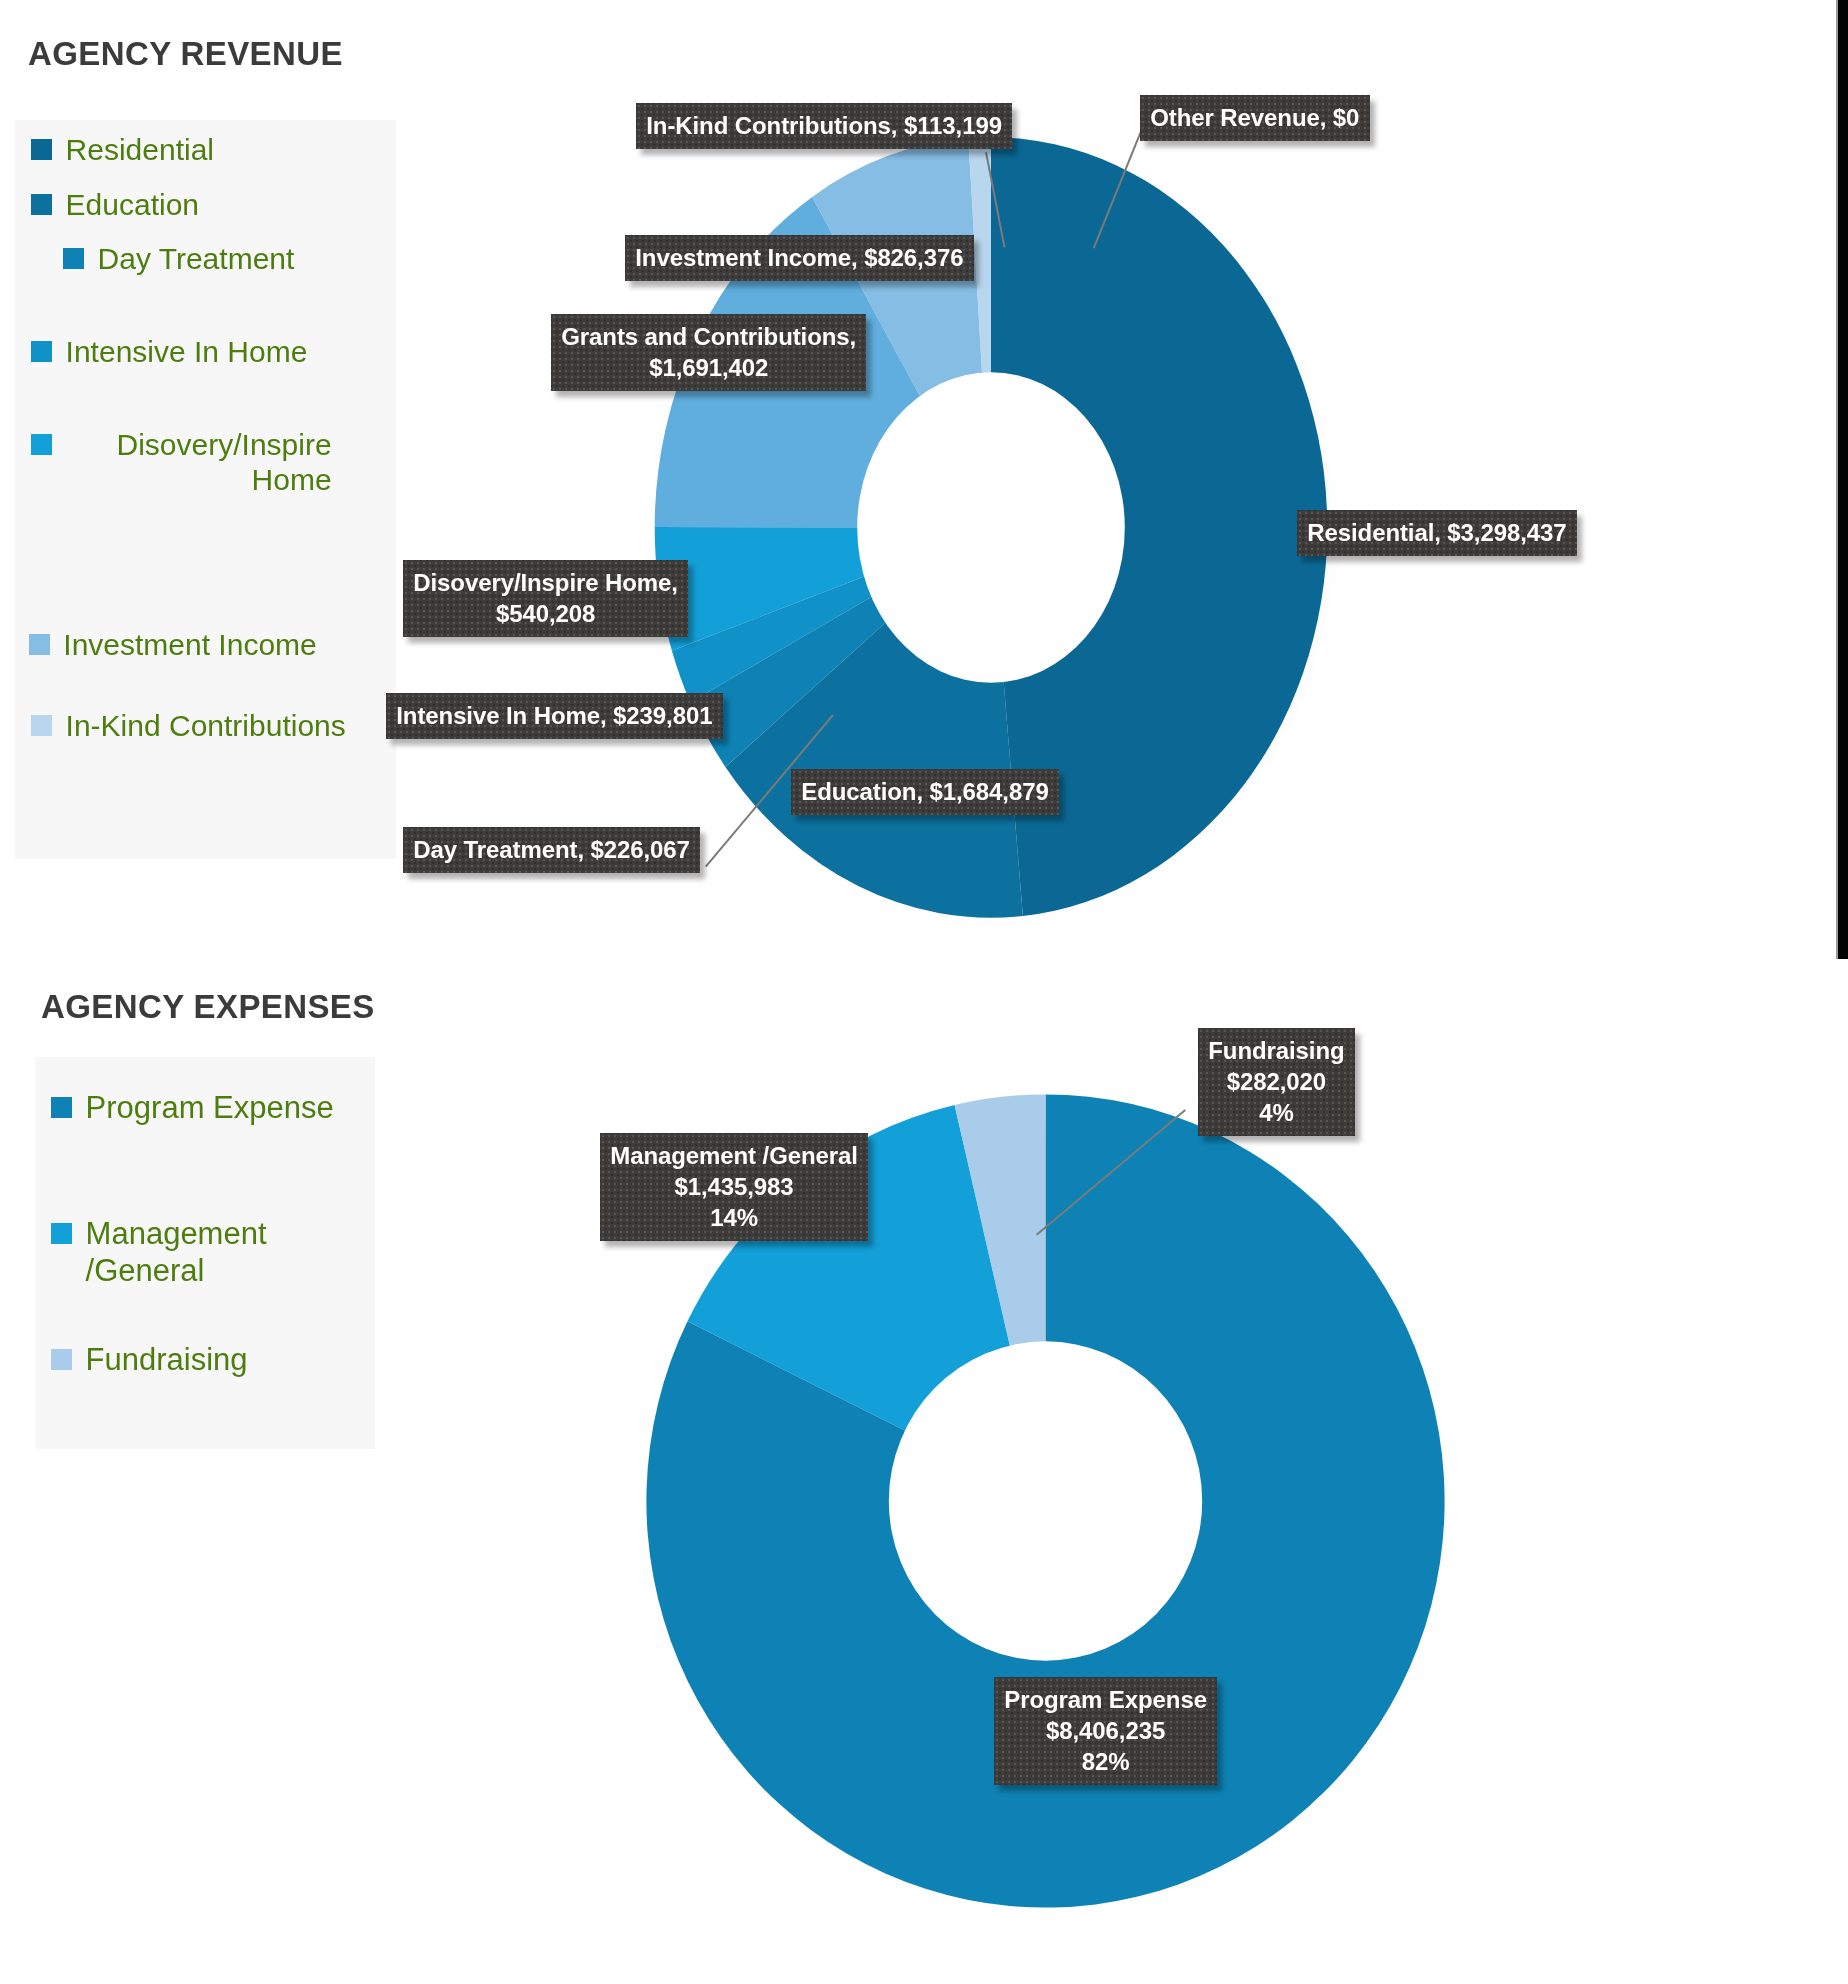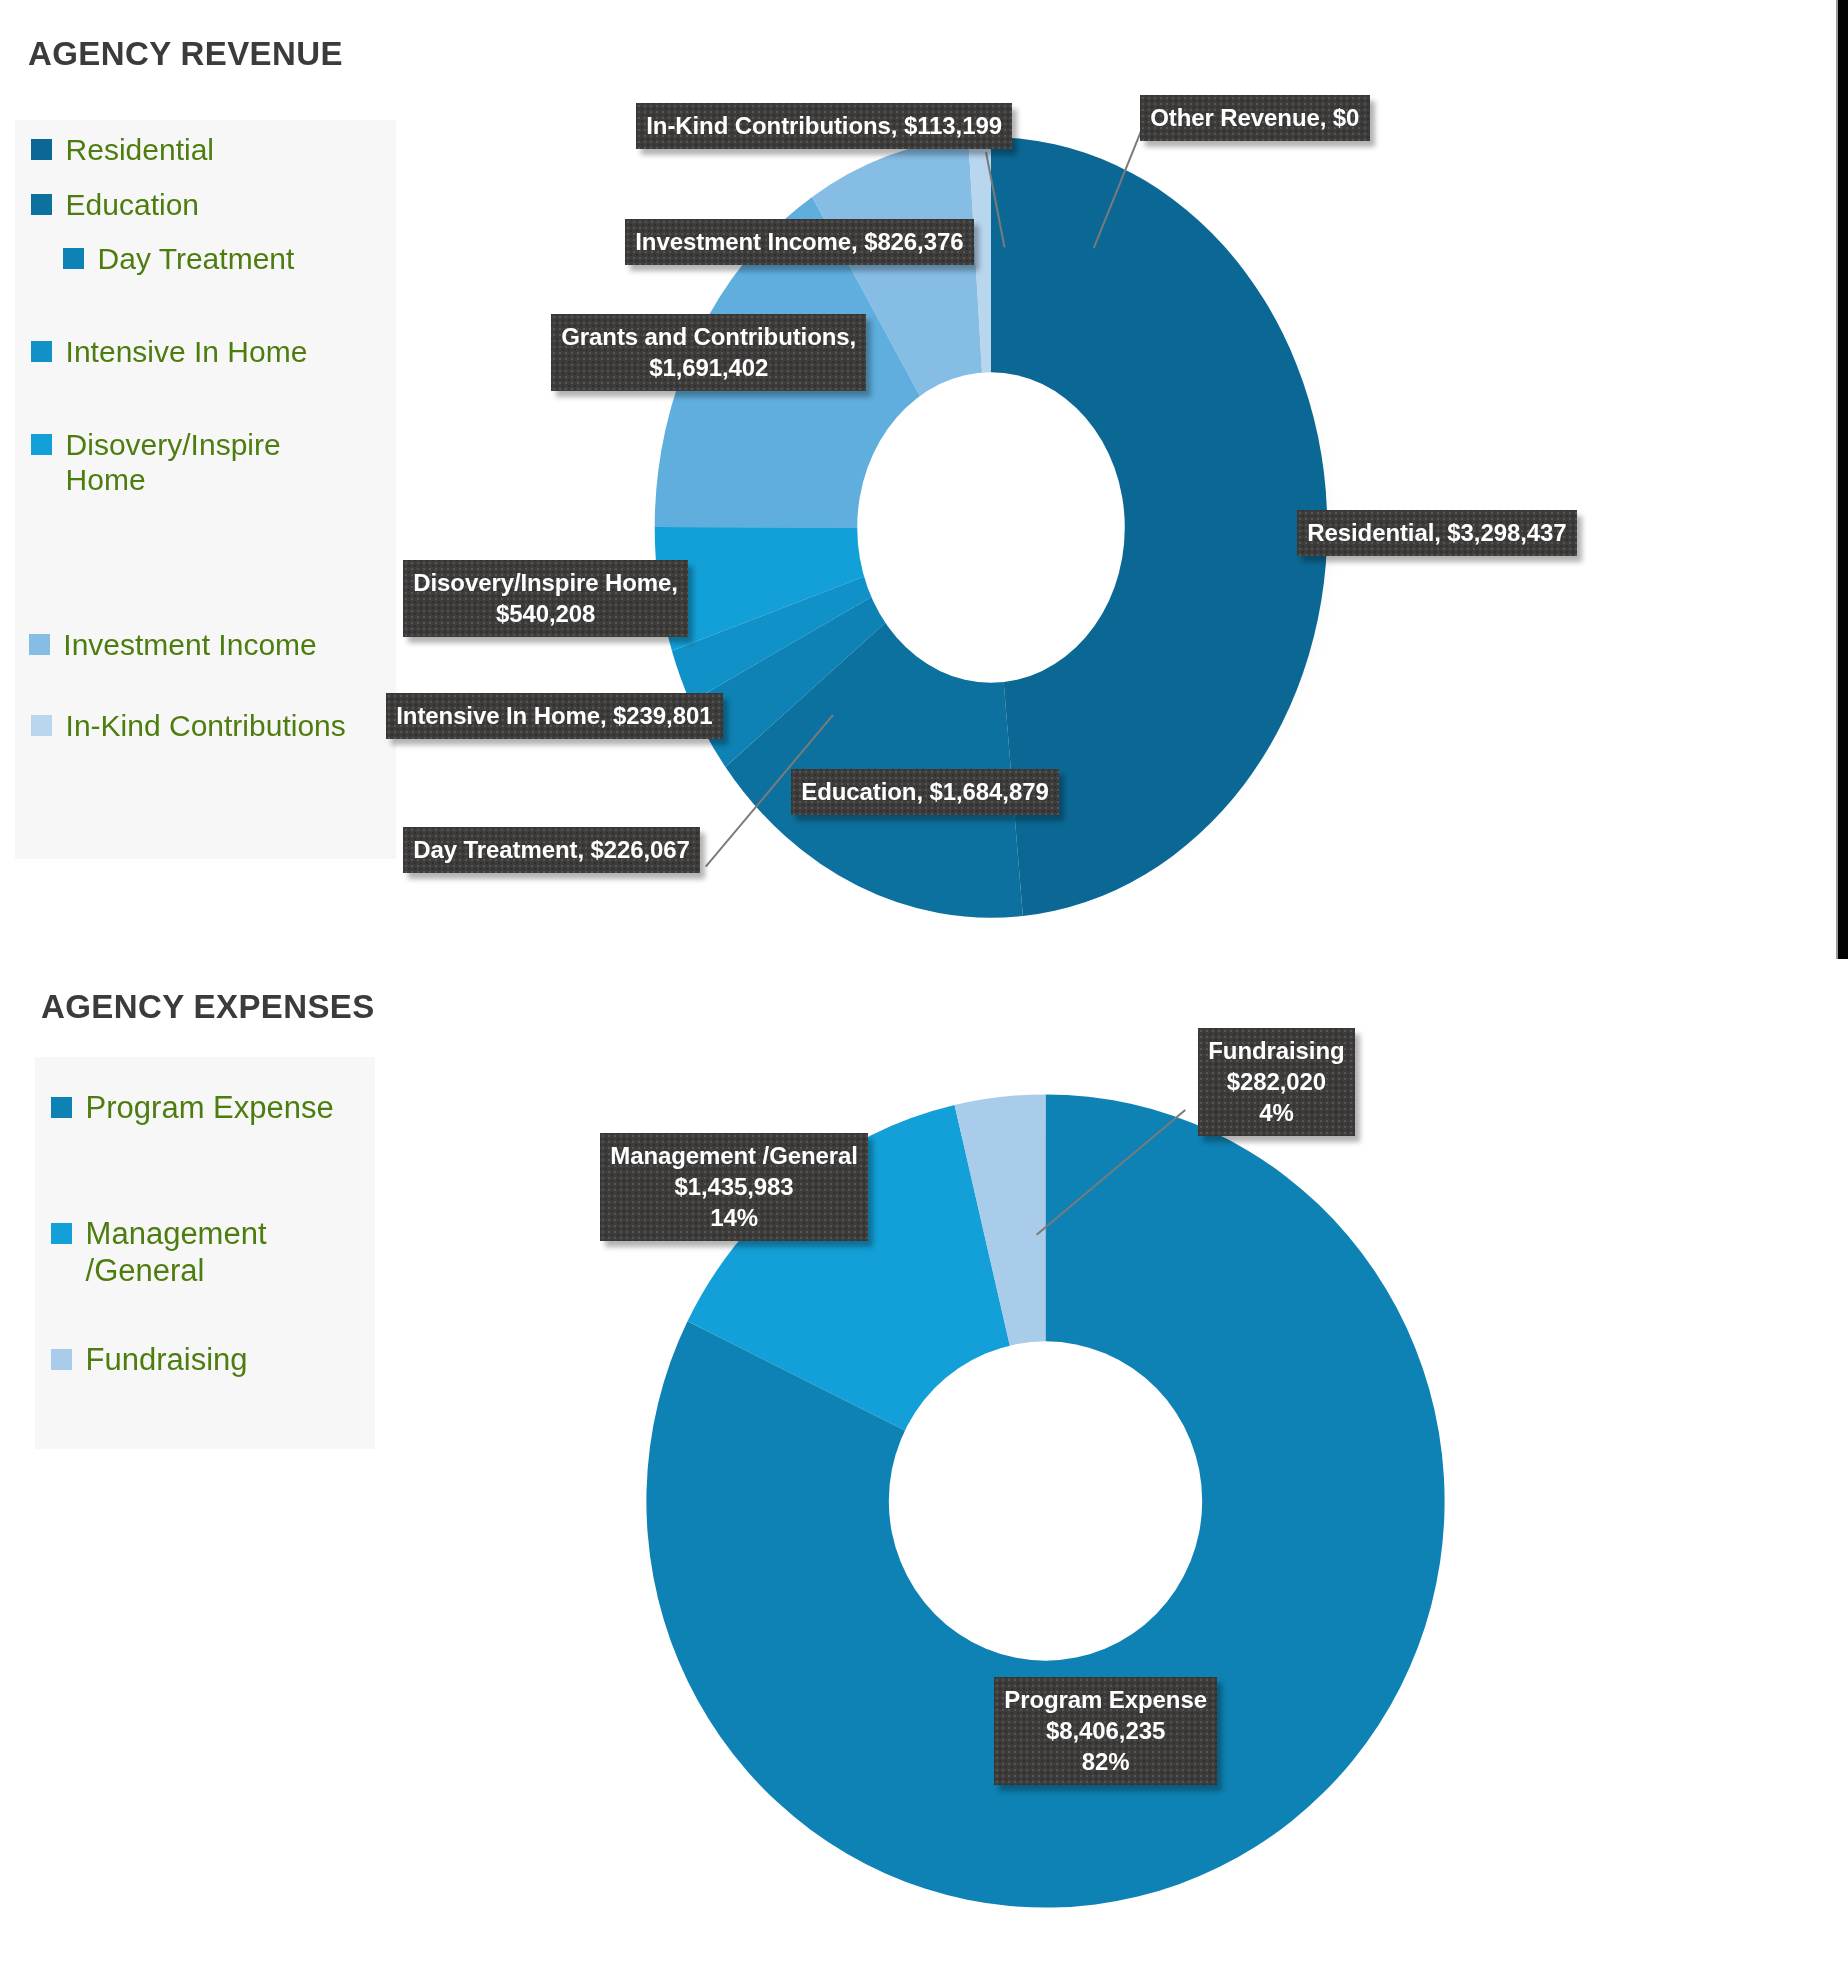--- a/index.html
+++ b/index.html
@@ -66,21 +66,21 @@
     box-sizing:border-box;
   }
   .callout .ln{display:block;}
 
   
   .leader{position:absolute;background:#7a7a7a;transform-origin:0 0;height:1.5px;}
 
   
   #co-inkind   {left:636px; top:103px;}
   #co-other    {left:1140px;top:95px;}
-  #co-invest   {left:625px; top:219px;}
+  #co-invest   {left:625px; top:235px;}
   #co-grants   {left:551px; top:314px;}
   #co-disovery {left:403px; top:560px;}
   #co-intensive{left:386px; top:693px;}
   #co-education{left:791px;top:769px;}
   #co-daytreat {left:403px; top:827px;}
   #co-residential{left:1297px;top:510px;}
 
   
   #co-fundraising{left:1198px;top:1028px;}
   #co-mgmt       {left:600px; top:1133px;}
@@ -103,21 +103,21 @@
     <span class="legend-label">Education</span>
   </div>
   <div class="legend-item" style="left:16.3px;top:121px;padding-left:32px;">
     <span class="swatch" style="background:#0e82b4;"></span>
     <span class="legend-label">Day Treatment</span>
   </div>
   <div class="legend-item" style="left:16.3px;top:214px;">
     <span class="swatch" style="background:#1091c8;"></span>
     <span class="legend-label">Intensive In Home</span>
   </div>
-  <div class="legend-item" style="left:16.3px;top:307px;">
+  <div class="legend-item" style="left:16.3px;top:307px;text-align:right;">
     <span class="swatch" style="background:#13a0d8;"></span>
     <span class="legend-label" style="max-width:266px;">Disovery/Inspire Home</span>
   </div>
   <div class="legend-item" style="left:14px;top:495px;margin-top:12px;">
     <span class="swatch" style="background:#86bde4;"></span>
     <span class="legend-label">Investment Income</span>
   </div>
   <div class="legend-item" style="left:16.3px;top:588px;">
     <span class="swatch" style="background:#b8d6ee;"></span>
     <span class="legend-label" style="max-width:340px;">In-Kind Contributions</span>

